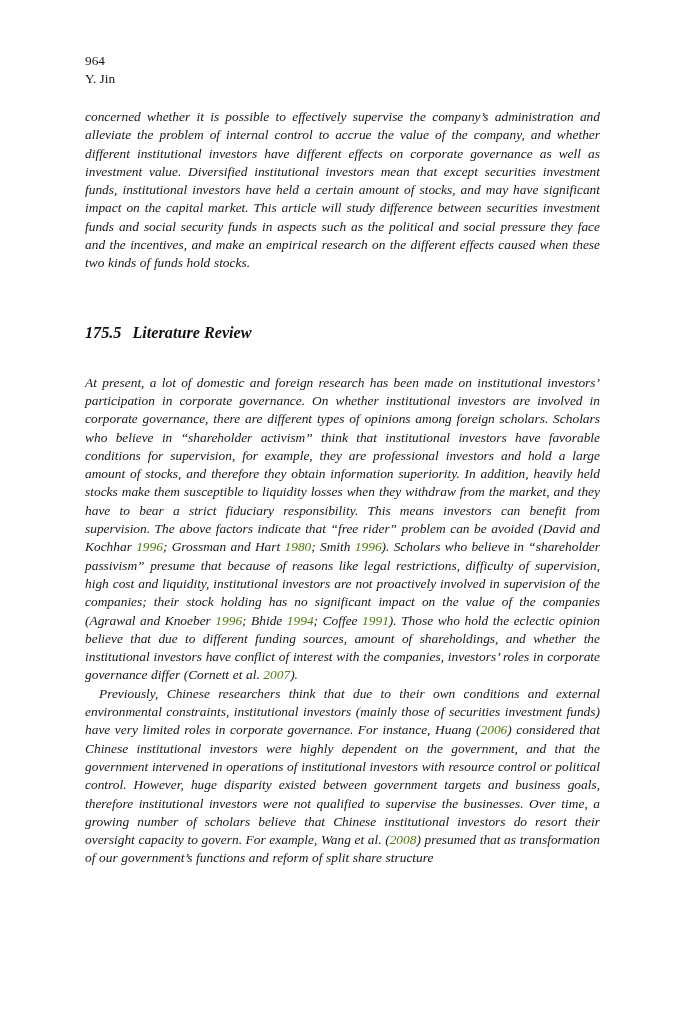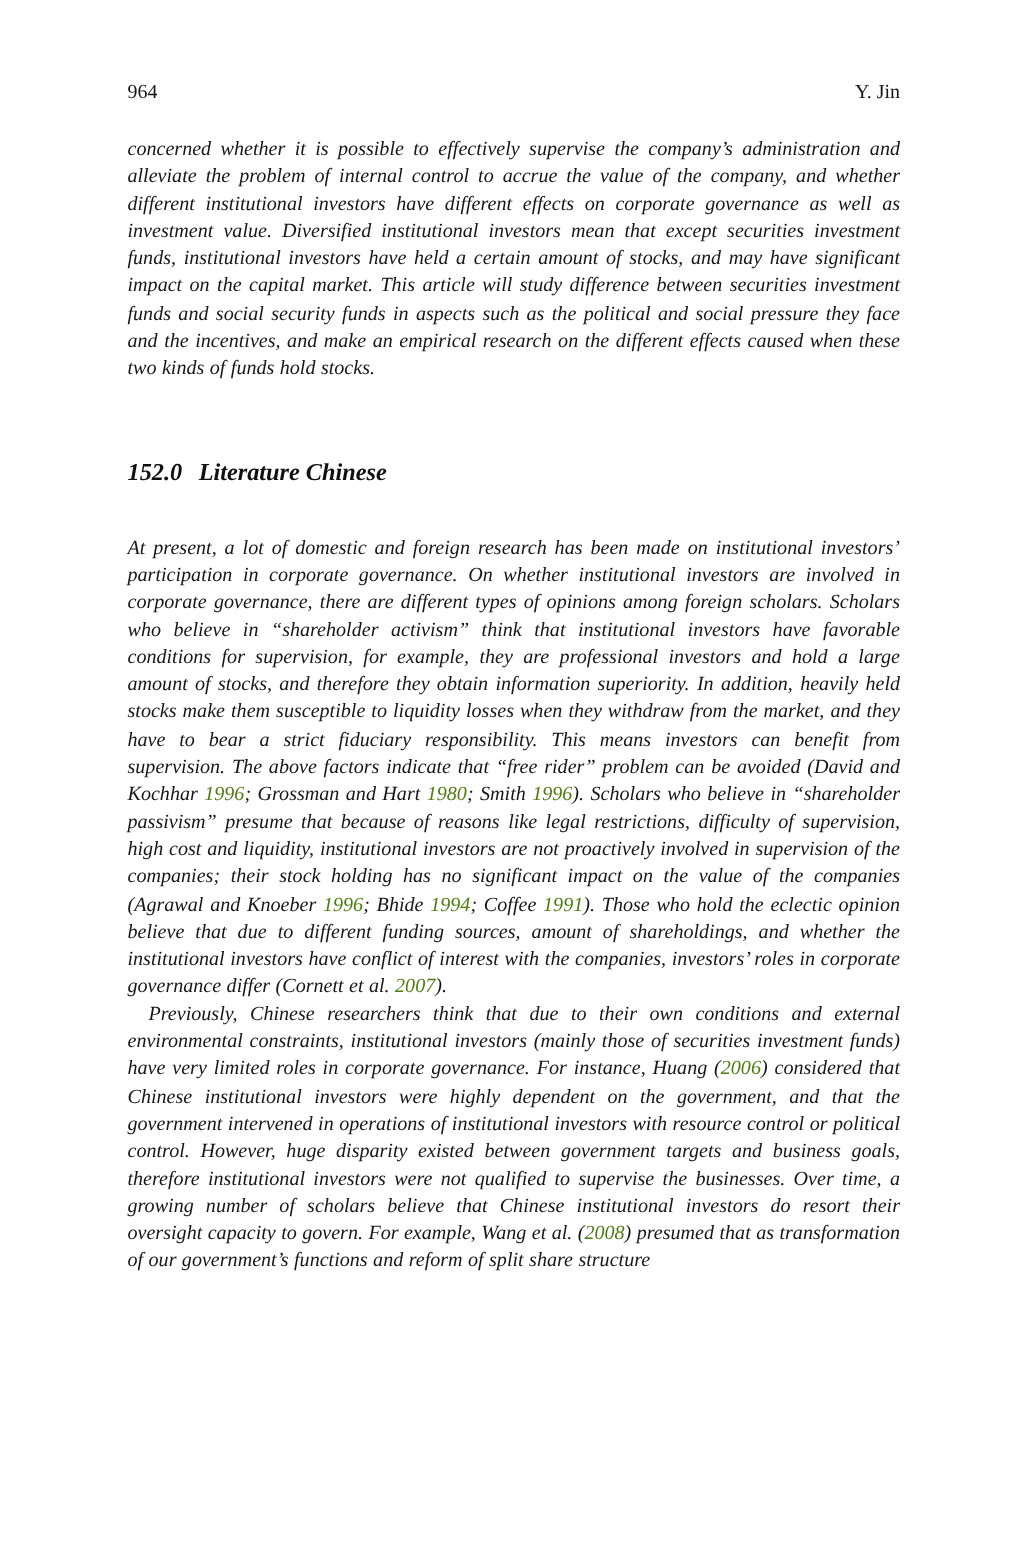--- a/index.html
+++ b/index.html
@@ -13,20 +13,21 @@
     overflow: hidden;
     box-sizing: border-box;
   }
   .running-header {
     display: flex;
     justify-content: space-between;
     margin: 0 83px 0 85px;
     padding-top: 52px;
     font-size: 13.3px;
     line-height: 18px;
+    flex-direction: column;
   }
   .content {
     width: 515px;
     margin-left: 85px;
     font-style: italic;
   }
   .para {
     margin: 0;
     text-align: justify;
     font-size: 13.4px;
@@ -56,20 +57,20 @@
 
   <div class="running-header">
     <span>964</span>
     <span>Y. Jin</span>
   </div>
 
   <div class="content">
 
     <p class="para para-first"><span>concerned whether it is possible to effectively supervise the company’s administration and alleviate the problem of internal control to accrue the value of the company, and whether different institutional investors have different effects on corporate governance as well as investment value. Diversified institutional investors mean that except securities investment funds, institutional investors have held a certain amount of stocks, and may have significant impact on the capital market. This article will study difference between securities investment funds and social security funds in aspects such as the political and social pressure they face and the incentives, and make an empirical research on the different effects caused when these two kinds of funds hold stocks.</span></p>
 
-    <h2 class="section-heading"><span class="sec-num">152.0</span><span>Literature Chinese</span></h2>
+    <h2 class="section-heading"><span class="sec-num">175.5</span><span>Literature Review</span></h2>
 
     <p class="para"><span>At present, a lot of domestic and foreign research has been made on institutional investors’ participation in corporate governance. On whether institutional investors are involved in corporate governance, there are different types of opinions among foreign scholars. Scholars who believe in “shareholder activism” think that institutional investors have favorable conditions for supervision, for example, they are professional investors and hold a large amount of stocks, and therefore they obtain information superiority. In addition, heavily held stocks make them susceptible to liquidity losses when they withdraw from the market, and they have to bear a strict fiduciary responsibility. This means investors can benefit from supervision. The above factors indicate that “free rider” problem can be avoided (David and Kochhar </span><a class="cite">1996</a><span>; Grossman and Hart </span><a class="cite">1980</a><span>; Smith </span><a class="cite">1996</a><span>). Scholars who believe in “shareholder passivism” presume that because of reasons like legal restrictions, difficulty of supervision, high cost and liquidity, institutional investors are not proactively involved in supervision of the companies; their stock holding has no significant impact on the value of the companies (Agrawal and Knoeber </span><a class="cite">1996</a><span>; Bhide </span><a class="cite">1994</a><span>; Coffee </span><a class="cite">1991</a><span>). Those who hold the eclectic opinion believe that due to different funding sources, amount of shareholdings, and whether the institutional investors have conflict of interest with the companies, investors’ roles in corporate governance differ (Cornett et al. </span><a class="cite">2007</a><span>).</span></p>
 
     <p class="para indented"><span>Previously, Chinese researchers think that due to their own conditions and external environmental constraints, institutional investors (mainly those of securities investment funds) have very limited roles in corporate governance. For instance, Huang (</span><a class="cite">2006</a><span>) considered that Chinese institutional investors were highly dependent on the government, and that the government intervened in operations of institutional investors with resource control or political control. However, huge disparity existed between government targets and business goals, therefore institutional investors were not qualified to supervise the businesses. Over time, a growing number of scholars believe that Chinese institutional investors do resort their oversight capacity to govern. For example, Wang et al. (</span><a class="cite">2008</a><span>) presumed that as transformation of our government’s functions and reform of split share structure</span></p>
 
   </div>
 </div>
 
 </body></html>

